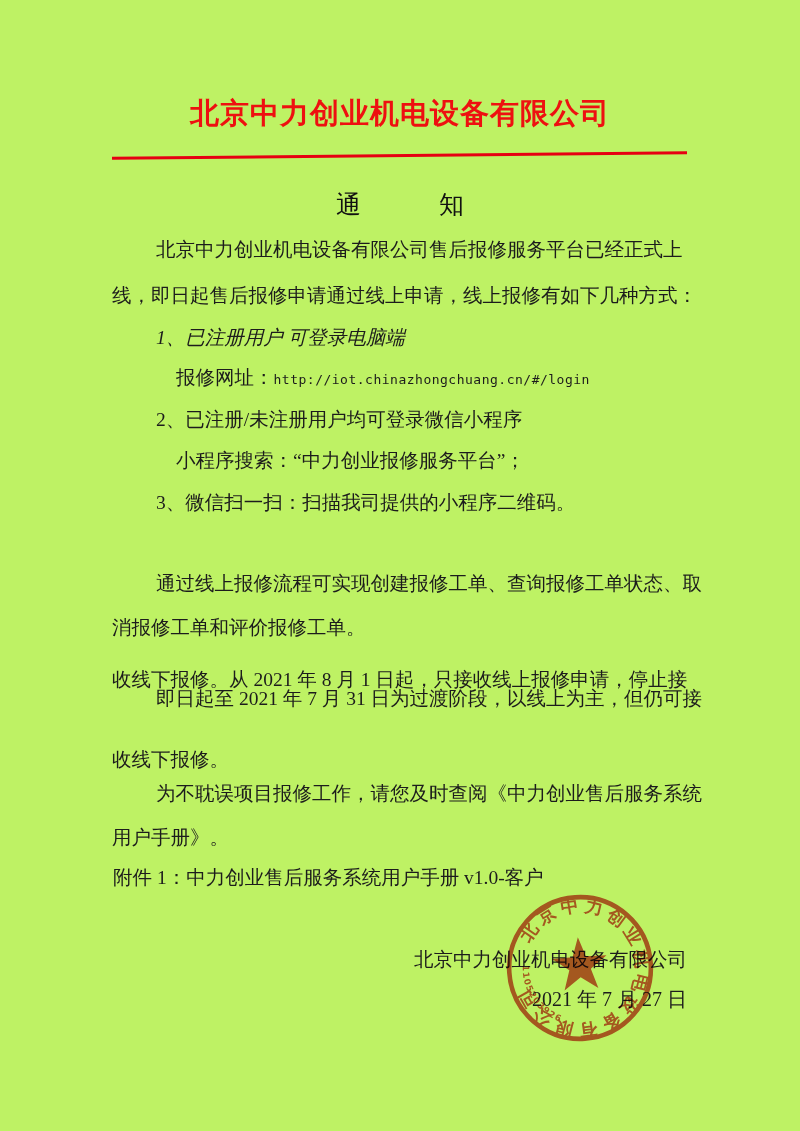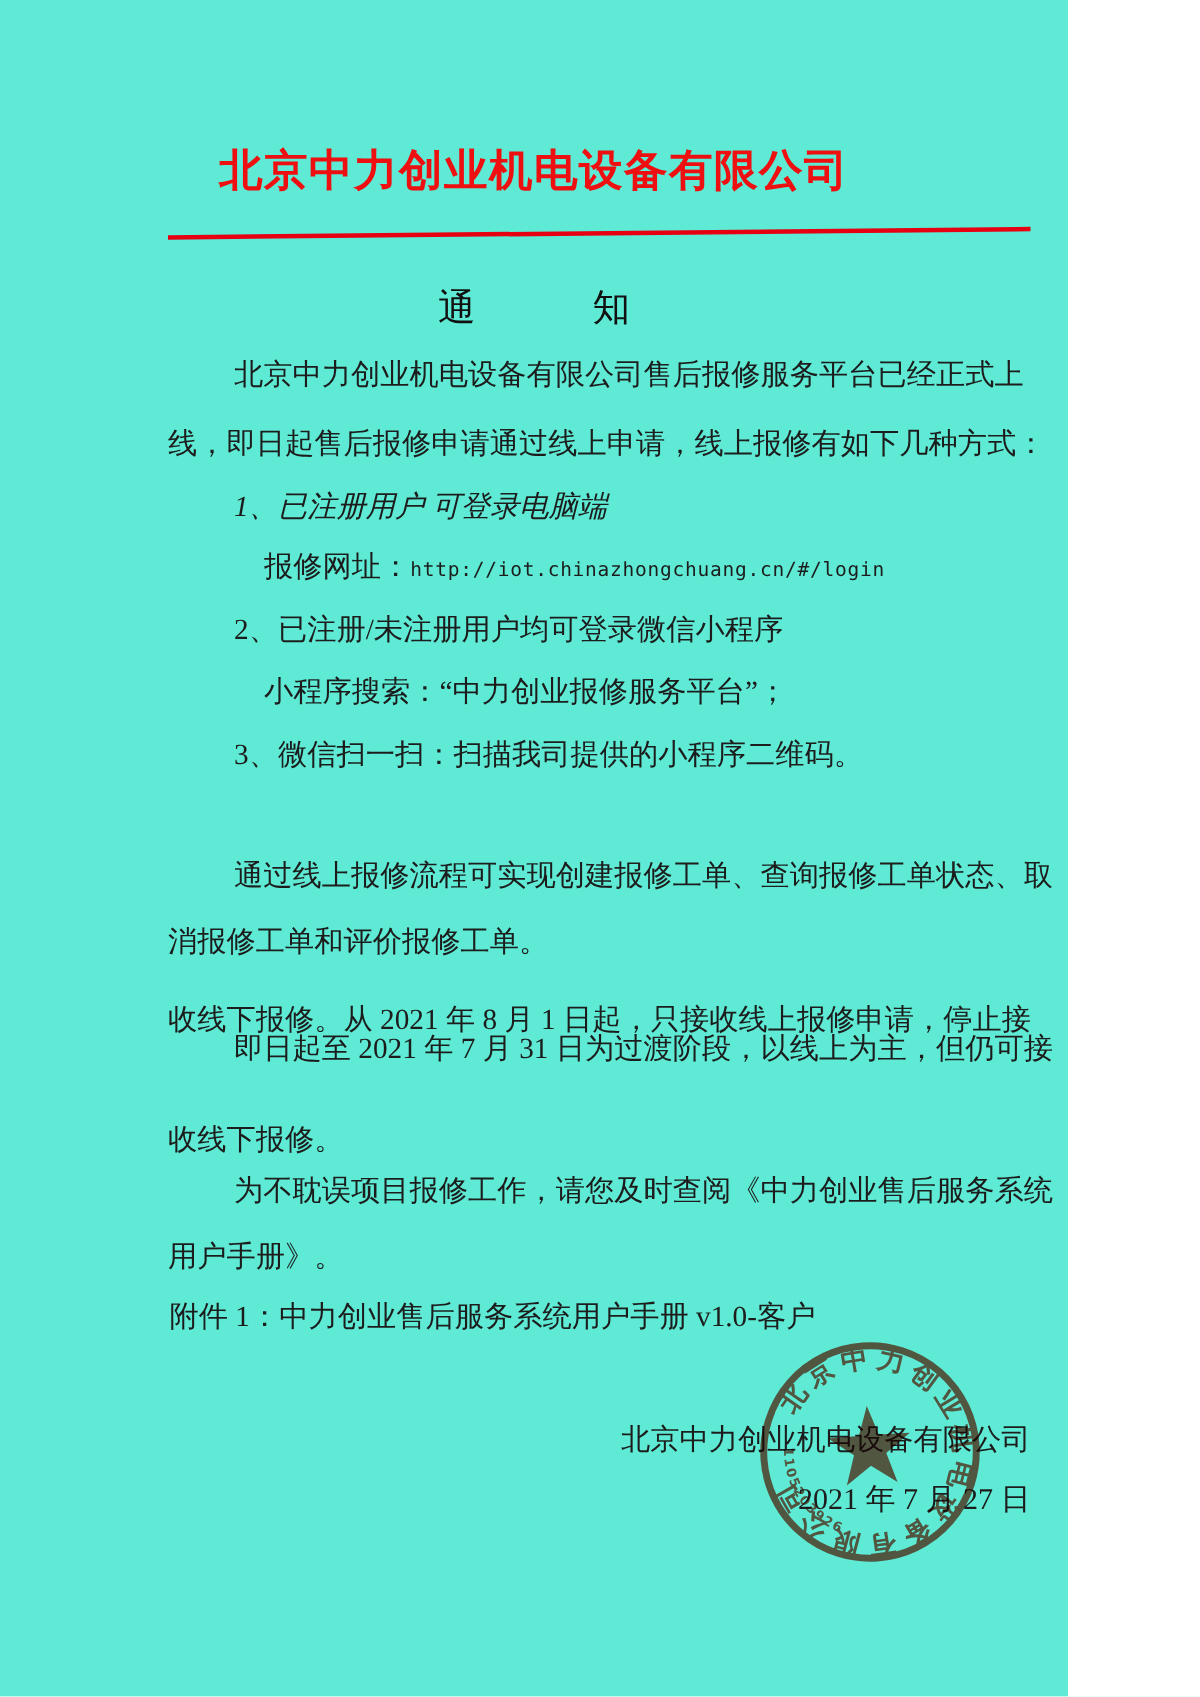--- a/index.html
+++ b/index.html
@@ -1,21 +1,21 @@
 <!DOCTYPE html>
 <html><head>
 <meta charset="utf-8">
 <style>
   * { margin: 0; padding: 0; box-sizing: border-box; }
   html, body { background: #ffffff; }
   .page {
     position: relative;
-    width: 712px;
+    width: 800px;
     height: 1131px;
-    background: #5eead4;
+    background: #bef264;
     overflow: hidden;
     font-family: "Liberation Serif", "DejaVu Serif", serif;
     color: #1c1c1c;
   }
   .letterhead-title {
     position: absolute;
     left: 0; right: 0; top: 94px;
     text-align: center;
     font-size: 29px;
     font-weight: bold;

